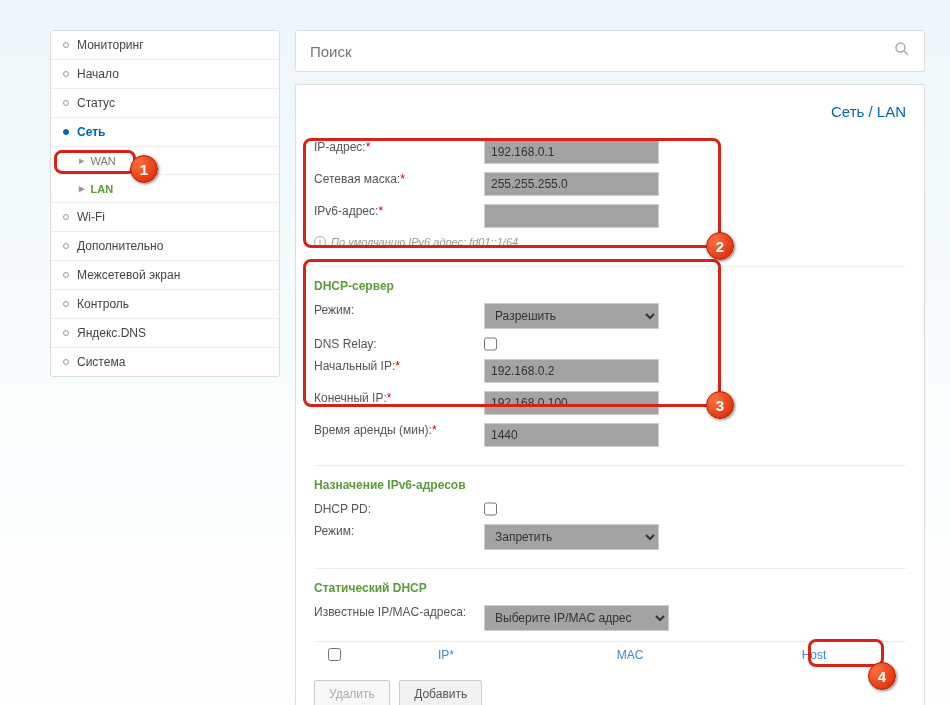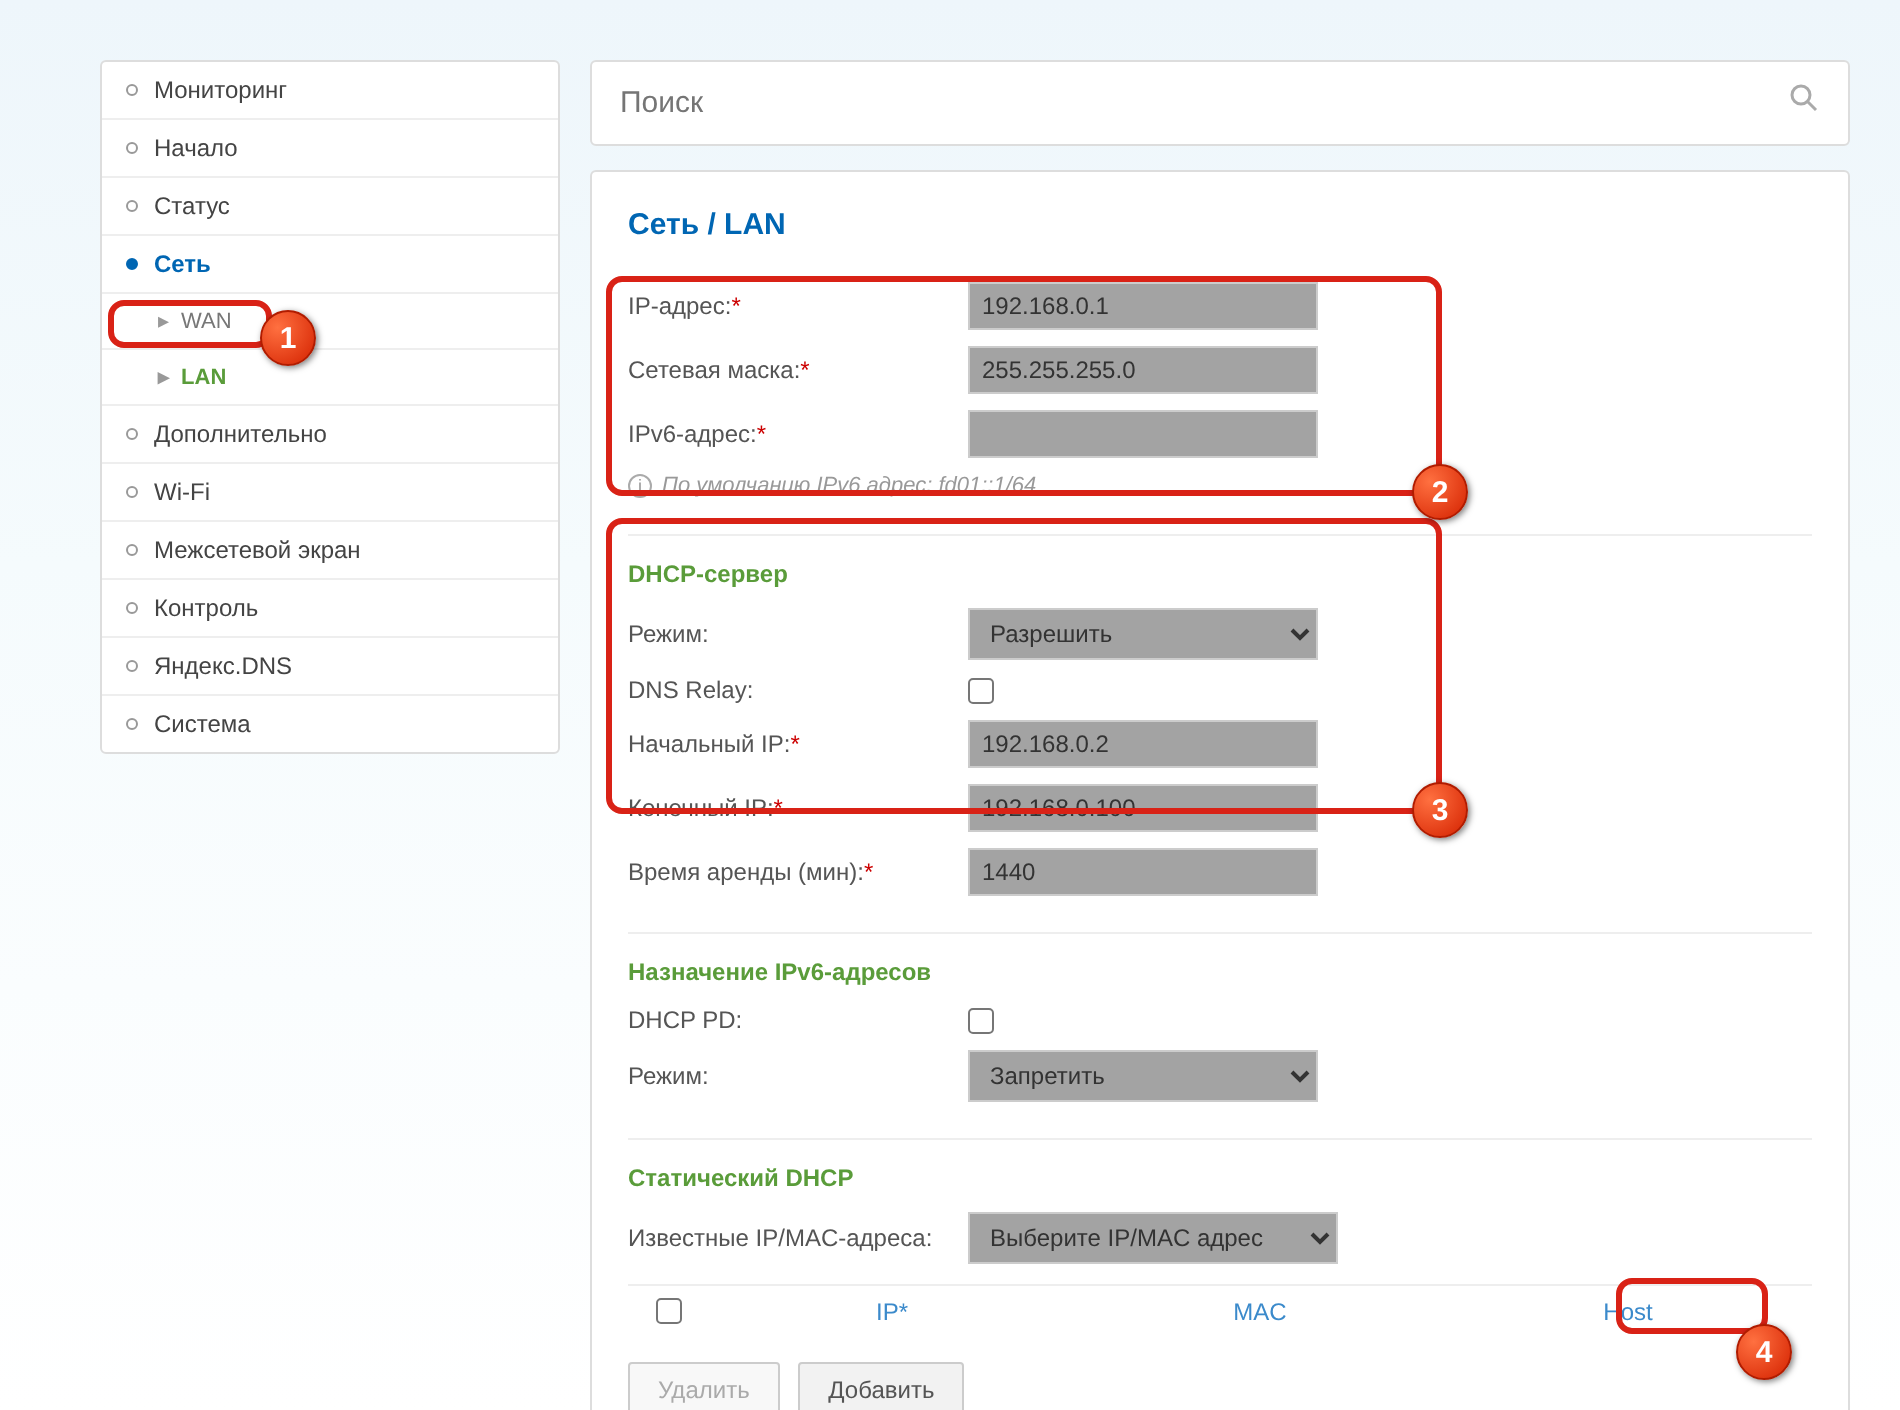--- a/index.html
+++ b/index.html
@@ -12,24 +12,24 @@
 .side-item.active-parent { color: #0066b3; font-weight: bold; }
 .side-item.active-parent .bullet { background: #0066b3; border-color: #0066b3; }
 .side-sub { padding-left: 28px; font-size: 11px; color: #777; }
 .side-sub .arrow { margin-right: 6px; color: #999; }
 .side-sub.active { color: #5a9c3a; font-weight: bold; }
 .main { flex: 1; margin-left: 15px; }
 .search-bar { background: #fff; border: 1px solid #ddd; border-radius: 3px; padding: 10px 14px; display: flex; align-items: center; margin-bottom: 12px; }
 .search-bar input { flex: 1; border: none; outline: none; font-size: 15px; color: #888; }
 .search-icon { color: #aaa; font-size: 16px; }
 .content { background: #fff; border: 1px solid #ddd; border-radius: 3px; padding: 18px 18px 22px 18px; }
-.breadcrumb { color: #0066b3; font-size: 15px; font-weight: bold; margin-bottom: 20px; }
+.breadcrumb { color: #0066b3; font-size: 15px; font-weight: normal; margin-bottom: 20px; text-align: right; }
 .section { margin-bottom: 18px; position: relative; }
 .section-title { color: #5a9c3a; font-weight: bold; font-size: 12px; margin-bottom: 10px; }
-.form-row { display: flex; align-items: center; margin-bottom: 8px; }
+.form-row { display: flex; margin-bottom: 8px; }
 .form-row label { width: 170px; color: #555; font-size: 12px; }
 .form-row .req { color: #c00; }
 .form-row input[type="text"], .form-row select { width: 175px; padding: 4px 6px; border: 1px solid #ccc; background: #a3a3a3; font-size: 12px; color: #333; }
 .form-row input[type="checkbox"] { margin: 0; }
 .hint { color: #999; font-style: italic; font-size: 11px; margin-top: 4px; display: flex; align-items: center; }
 .hint .info-icon { display: inline-flex; width: 12px; height: 12px; border: 1px solid #aaa; border-radius: 50%; align-items: center; justify-content: center; font-size: 9px; margin-right: 5px; font-style: normal; }
 hr.divider { border: none; border-top: 1px solid #eee; margin: 12px 0; }
 .table-head { display: flex; margin-top: 10px; padding: 6px 0; border-top: 1px solid #eee; }
 .table-head .th { color: #3b8acb; font-size: 12px; text-align: center; }
 .th-chk { width: 40px; }
@@ -66,25 +66,25 @@
     <div class="side-item side-sub">
         <span class="arrow">▸</span>
         <span>WAN</span>
       </div>
     <div class="side-item side-sub active">
         <span class="arrow">▸</span>
         <span>LAN</span>
       </div>
     <div class="side-item">
         <span class="bullet"></span>
+        <span>Wi-Fi</span>
+      </div>
+    <div class="side-item">
+        <span class="bullet"></span>
         <span>Дополнительно</span>
-      </div>
-    <div class="side-item">
-        <span class="bullet"></span>
-        <span>Wi-Fi</span>
       </div>
     <div class="side-item">
         <span class="bullet"></span>
         <span>Межсетевой экран</span>
       </div>
     <div class="side-item">
         <span class="bullet"></span>
         <span>Контроль</span>
       </div>
     <div class="side-item">

